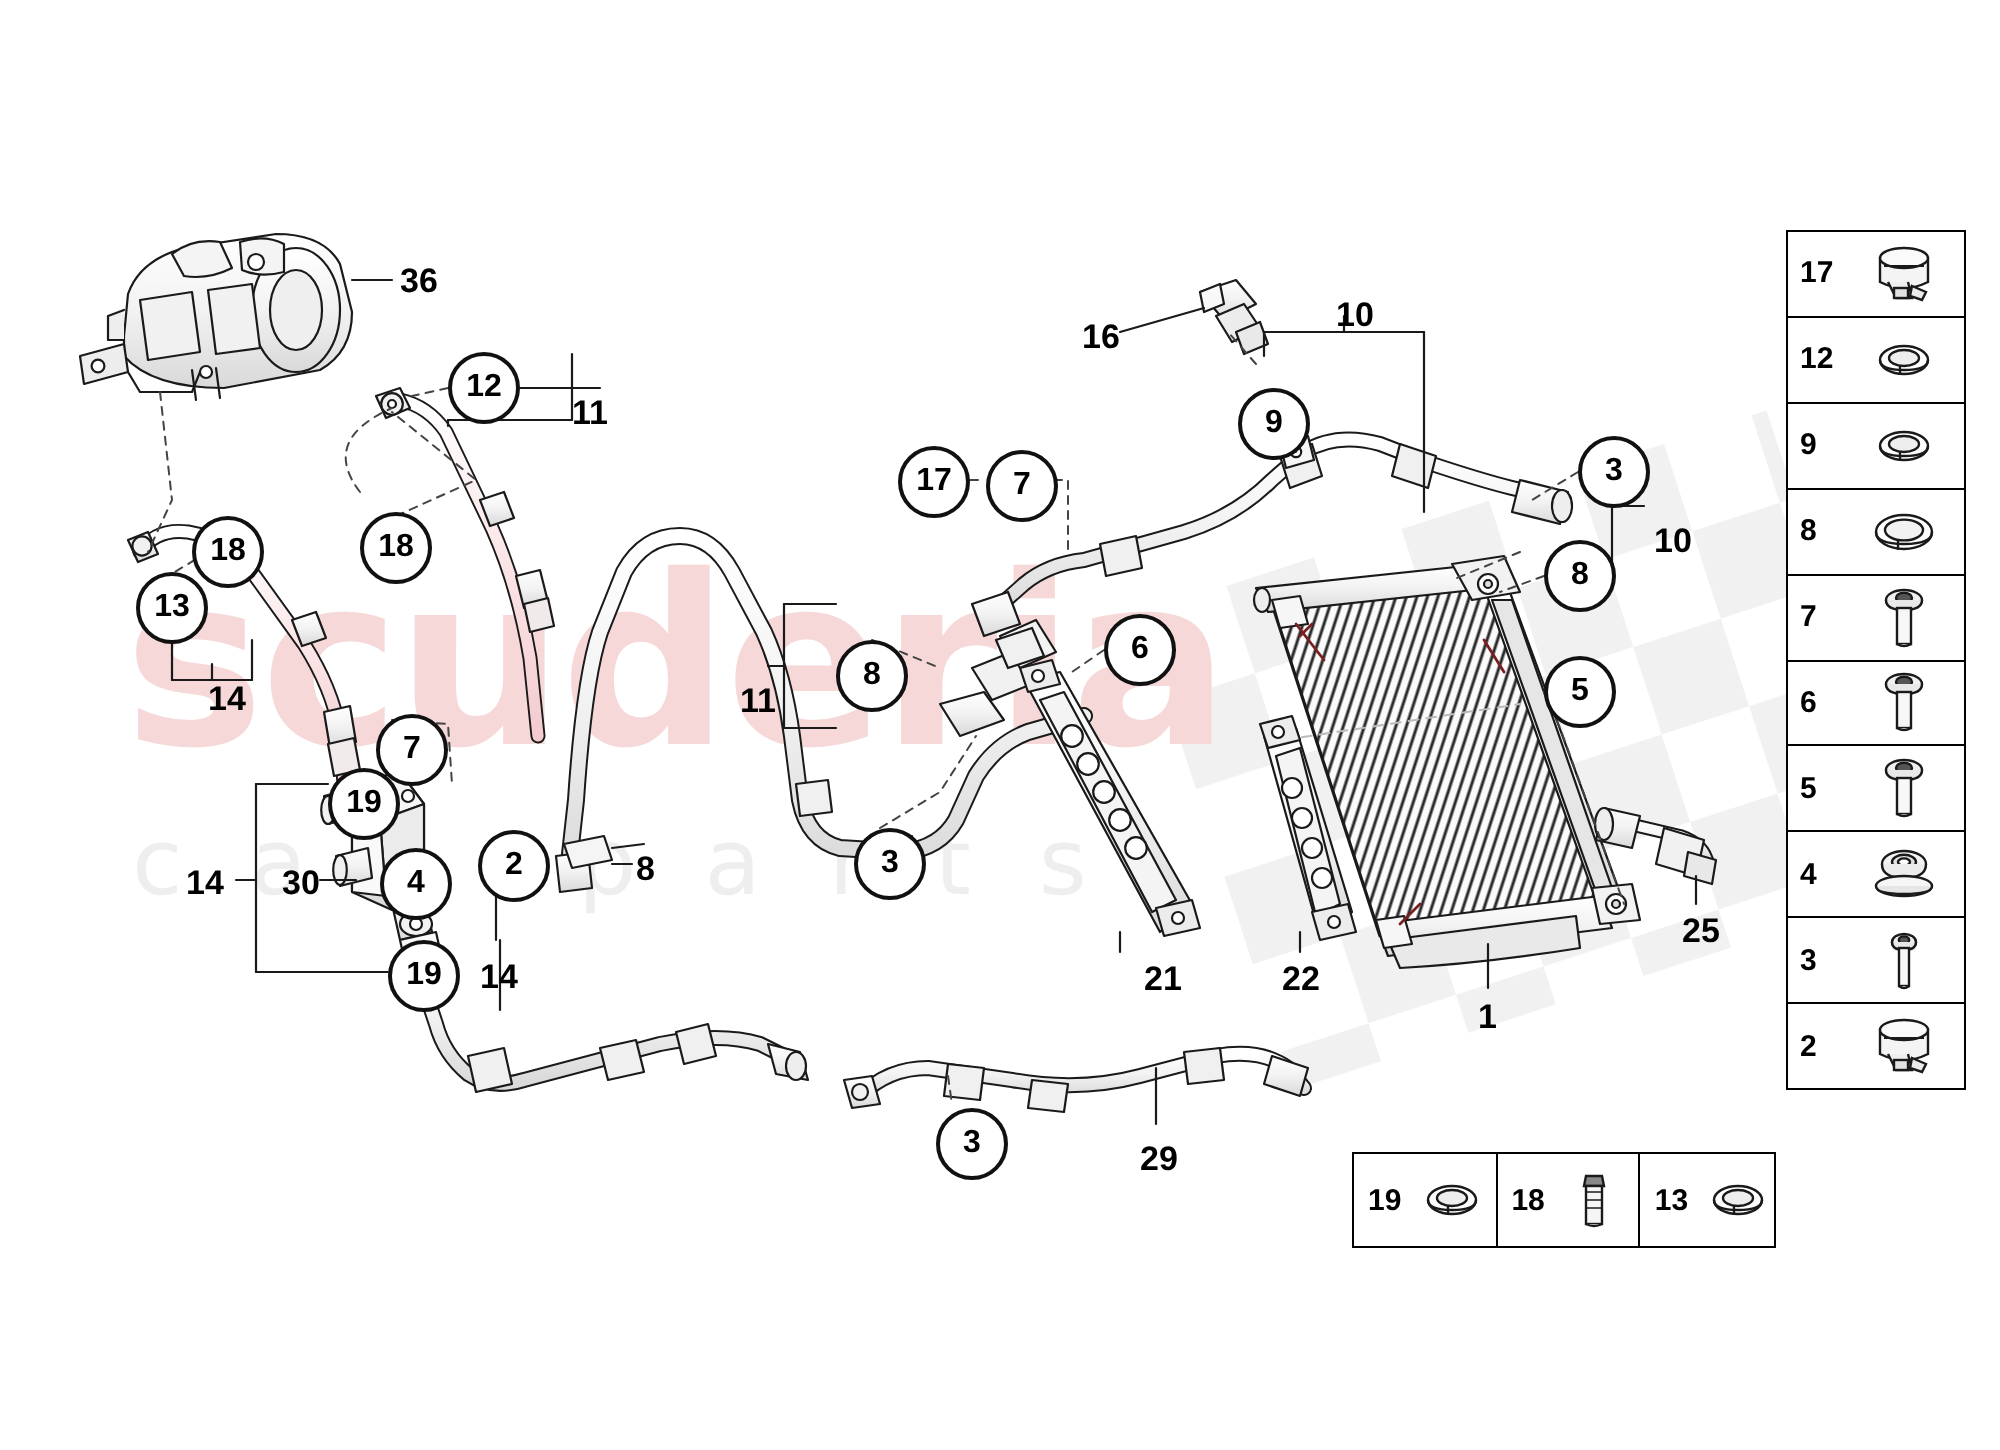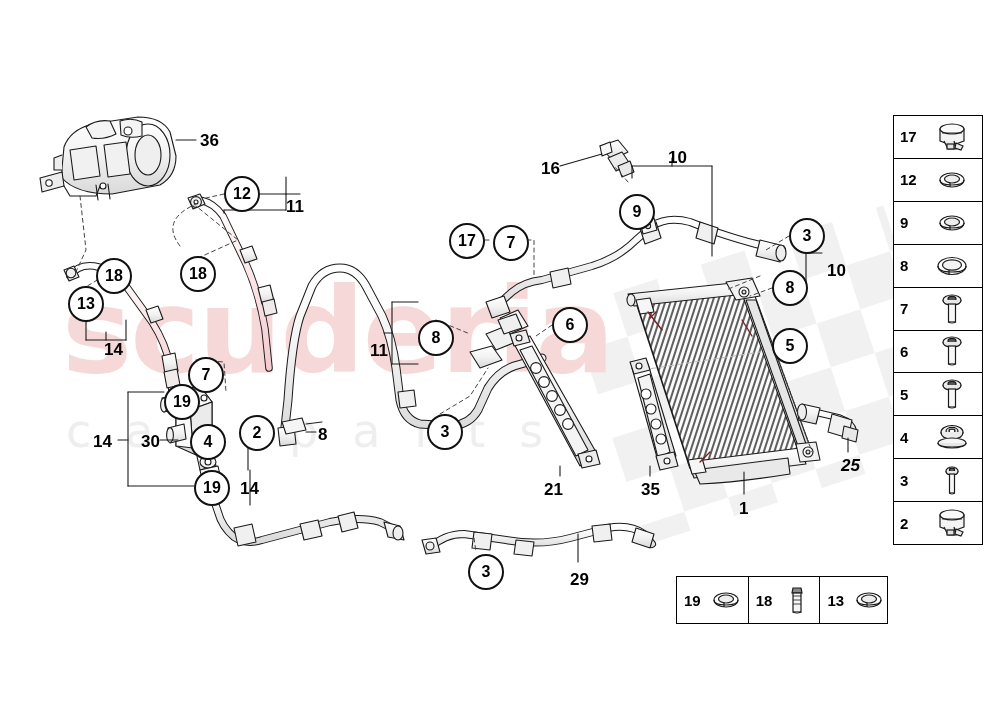--- a/index.html
+++ b/index.html
@@ -435,24 +435,24 @@
       <div class="cal" style="left: 188px; top: 357px;">7</div>
       <div class="cal" style="left: 164px; top: 384px;">19</div>
       <div class="cal" style="left: 427px; top: 414px;">3</div>
       <div class="cal" style="left: 190px; top: 424px;">4</div>
       <div class="cal" style="left: 239px; top: 415px;">2</div>
       <div class="plain" style="left: 318px; top: 425px;">8</div>
       <div class="plain" style="left: 141px; top: 432px;">30</div>
       <div class="plain" style="left: 93px; top: 432px;">14</div>
       <div class="cal" style="left: 194px; top: 470px;">19</div>
       <div class="plain" style="left: 240px; top: 479px;">14</div>
-      <div class="plain" style="left: 544px; top: 480px;">21</div>
-      <div class="plain" style="left: 641px; top: 480px;">35</div>
+      <div class="plain" style="left: 572px; top: 480px;">21</div>
+      <div class="plain" style="left: 641px; top: 480px;">22</div>
       <div class="plain" style="left: 739px; top: 499px;">1</div>
-      <div class="plain" style="left: 841px; top: 456px; font-style: italic;">25</div>
+      <div class="plain" style="left: 841px; top: 456px;">25</div>
       <div class="cal" style="left: 468px; top: 554px;">3</div>
       <div class="plain" style="left: 570px; top: 570px;">29</div>
     </div>
 
   <div class="legend-v" id="legendV">
       <div class="row">
         <span class="num">17</span>
         <span class="pic">
           <svg width="44" height="36" viewBox="0 0 44 36">
             <g fill="#fff" stroke="#1a1a1a" stroke-width="1.2">

